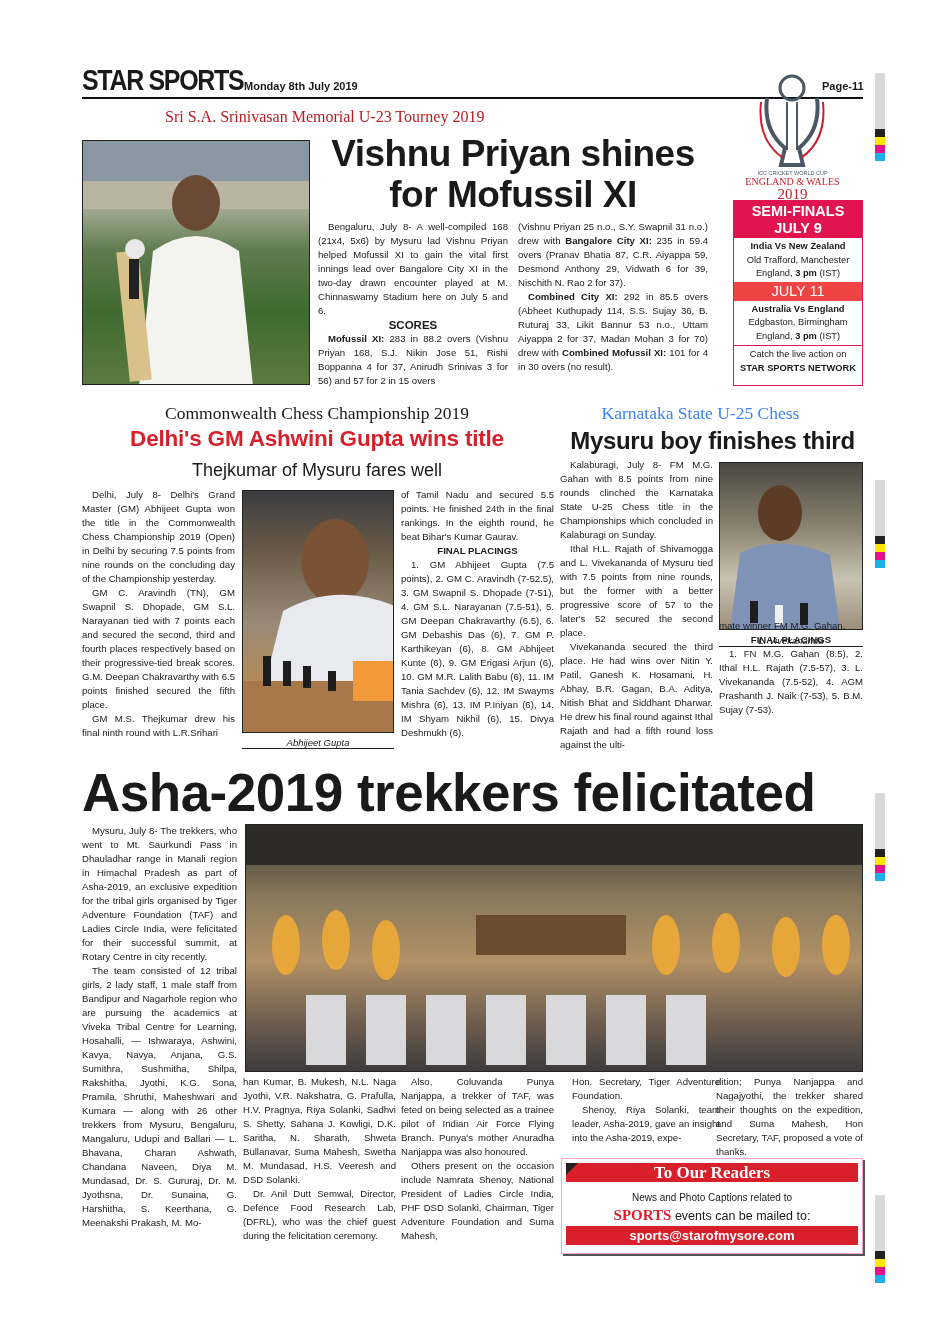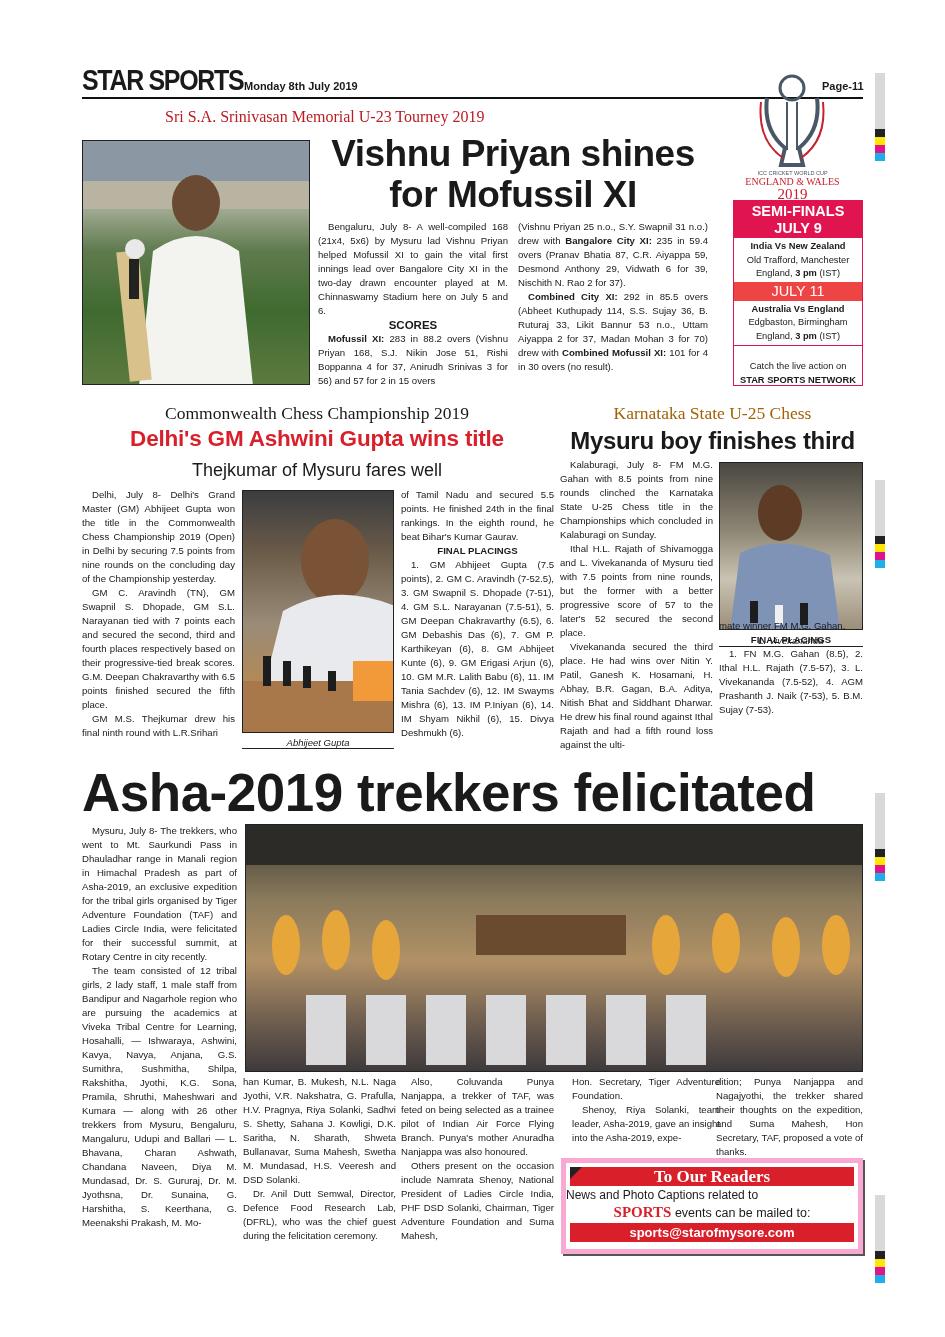--- a/index.html
+++ b/index.html
@@ -100,21 +100,21 @@
     <div style="font-size:14.5px; line-height:17px;">SEMI-FINALS</div>
     <div style="font-size:14.5px; line-height:17px;">JULY 9</div>
   </div>
   <div style="font-weight:bold; margin-top:2px;">India Vs New Zealand</div>
   <div>Old Trafford, Manchester</div>
   <div><span>England, </span><b>3 pm</b><span> (IST)</span></div>
   <div style="background:#ef4444; color:#fff; font-weight:normal; font-size:14.5px; line-height:19px; margin-top:1px;">JULY 11</div>
   <div style="font-weight:bold; margin-top:2px;">Australia Vs England</div>
   <div>Edgbaston, Birmingham</div>
   <div><span>England, </span><b>3 pm</b><span> (IST)</span></div>
-  <div style="border-top:1px solid #e0144f; margin-top:2px; padding-top:14px;">
+  <div style="border-top:1px solid #e0144f; margin-top:2px; padding-top:2px;">
     <div>Catch the live action on</div>
     <div style="font-weight:bold;">STAR SPORTS NETWORK</div>
   </div>
 </div>
 
 <div class="abs serif" style="left:82px; top:403px; width:470px; text-align:center; font-size:17.5px;">Commonwealth Chess Championship 2019</div>
 <div class="abs" style="left:82px; top:426px; width:470px; text-align:center; font-size:22.5px; font-weight:bold; color:#d81f2a; letter-spacing:-0.2px;">Delhi's GM Ashwini Gupta wins title</div>
 <div class="abs" style="left:82px; top:460px; width:470px; text-align:center; font-size:18px;">Thejkumar of Mysuru fares well</div>
 
 <div class="col" style="left:82px; top:488px; width:153px;">
@@ -136,21 +136,21 @@
   </svg>
 </div>
 <div class="caption" style="left:242px; top:737px; width:152px;">Abhijeet Gupta</div>
 
 <div class="col" style="left:401px; top:488px; width:153px;">
   <p style="text-indent:0;">of Tamil Nadu and secured 5.5 points. He finished 24th in the final rankings. In the eighth round, he beat Bihar's Kumar Gaurav.</p>
   <div class="sub">FINAL PLACINGS</div>
   <p>1. GM Abhijeet Gupta (7.5 points), 2. GM C. Aravindh (7-52.5), 3. GM Swapnil S. Dhopade (7-51), 4. GM S.L. Narayanan (7.5-51), 5. GM Deepan Chakravarthy (6.5), 6. GM Debashis Das (6), 7. GM P. Karthikeyan (6), 8. GM Abhijeet Kunte (6), 9. GM Erigasi Arjun (6), 10. GM M.R. Lalith Babu (6), 11. IM Tania Sachdev (6), 12. IM Swayms Mishra (6), 13. IM P.Iniyan (6), 14. IM Shyam Nikhil (6), 15. Divya Deshmukh (6).</p>
 </div>
 
-<div class="abs serif" style="left:565px; top:403px; width:295px; text-align:center; font-size:17.5px; color:#a16207;">Karnataka State U-25 Chess</div>
+<div class="abs serif" style="left:553px; top:403px; width:295px; text-align:center; font-size:17.5px; color:#3b82f6;">Karnataka State U-25 Chess</div>
 <div class="abs" style="left:560px; top:427px; width:305px; text-align:center; font-size:24px; font-weight:bold; letter-spacing:-0.3px;">Mysuru boy finishes third</div>
 
 <div class="col" style="left:560px; top:458px; width:153px;">
   <p>Kalaburagi, July 8- FM M.G. Gahan with 8.5 points from nine rounds clinched the Karnataka State U-25 Chess title in the Championships which concluded in Kalaburagi on Sunday.</p>
   <p>Ithal H.L. Rajath of Shivamogga and L. Vivekananda of Mysuru tied with 7.5 points from nine rounds, but the former with a better progressive score of 57 to the later's 52 secured the second place.</p>
   <p>Vivekananda secured the third place. He had wins over Nitin Y. Patil, Ganesh K. Hosamani, H. Abhay, B.R. Gagan, B.A. Aditya, Nitish Bhat and Siddhant Dharwar. He drew his final round against Ithal Rajath and had a fifth round loss against the ulti-</p>
 </div>
 
 <div class="photo" style="left:719px; top:462px; width:144px; height:168px; background:linear-gradient(180deg,#4a4740 0%,#8d8573 40%,#c9c3b3 70%,#9c8f7a 100%);">
   <svg width="144" height="168" viewBox="0 0 144 168">
@@ -210,21 +210,21 @@
   <p>Others present on the occasion include Namrata Shenoy, National President of Ladies Circle India, PHF DSD Solanki, Chairman, Tiger Adventure Foundation and Suma Mahesh,</p>
 </div>
 <div class="col" style="left:572px; top:1075px; width:148px;">
   <p style="text-indent:0;">Hon. Secretary, Tiger Adventure Foundation.</p>
   <p>Shenoy, Riya Solanki, team leader, Asha-2019, gave an insight into the Asha-2019, expe-</p>
 </div>
 <div class="col" style="left:716px; top:1075px; width:147px;">
   <p style="text-indent:0;">dition; Punya Nanjappa and Nagajyothi, the trekker shared their thoughts on the expedition, and Suma Mahesh, Hon Secretary, TAF, proposed a vote of thanks.</p>
 </div>
 
-<div class="abs" style="left:561px; top:1158px; width:302px; height:96px; border:5px solid #f9a8d4; box-shadow:2px 2px 0 #555; background:#fff;">
+<div class="abs" style="left:561px; top:1158px; width:302px; height:96px; border:1px solid #f9a8d4; box-shadow:2px 2px 0 #555; background:#fff;">
   <div class="abs" style="left:4px; top:4px; width:0; height:0; border-top:12px solid #222; border-right:12px solid transparent; z-index:2;"></div>
   <div class="serif" style="margin:4px 4px 0; background:#d81f2a; color:#fff; font-weight:bold; text-align:center; font-size:17px; line-height:19px;">To Our Readers</div>
-  <div style="text-align:left; font-size:12px; line-height:16px; margin-top:1px;">News and Photo Captions related to</div>
+  <div style="text-align:center; font-size:10px; line-height:16px; margin-top:8px;">News and Photo Captions related to</div>
   <div style="text-align:center; font-size:12.5px; line-height:18px;">
     <span class="serif" style="color:#d81f2a; font-weight:bold; font-size:15px;">SPORTS</span><span> events can be mailed to:</span>
   </div>
   <div style="margin:1px 4px 0; background:#d81f2a; color:#fff; font-weight:bold; text-align:center; font-size:13px; line-height:19px;">sports@starofmysore.com</div>
 </div>
 
 </body></html>

